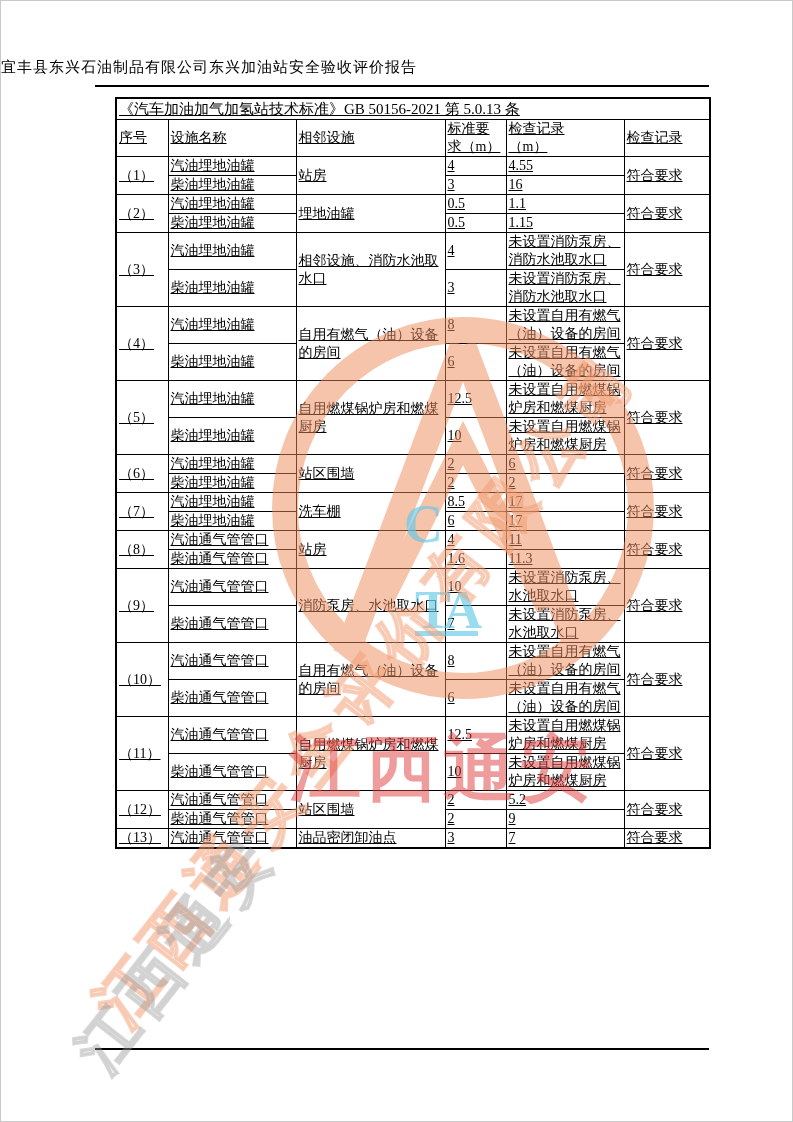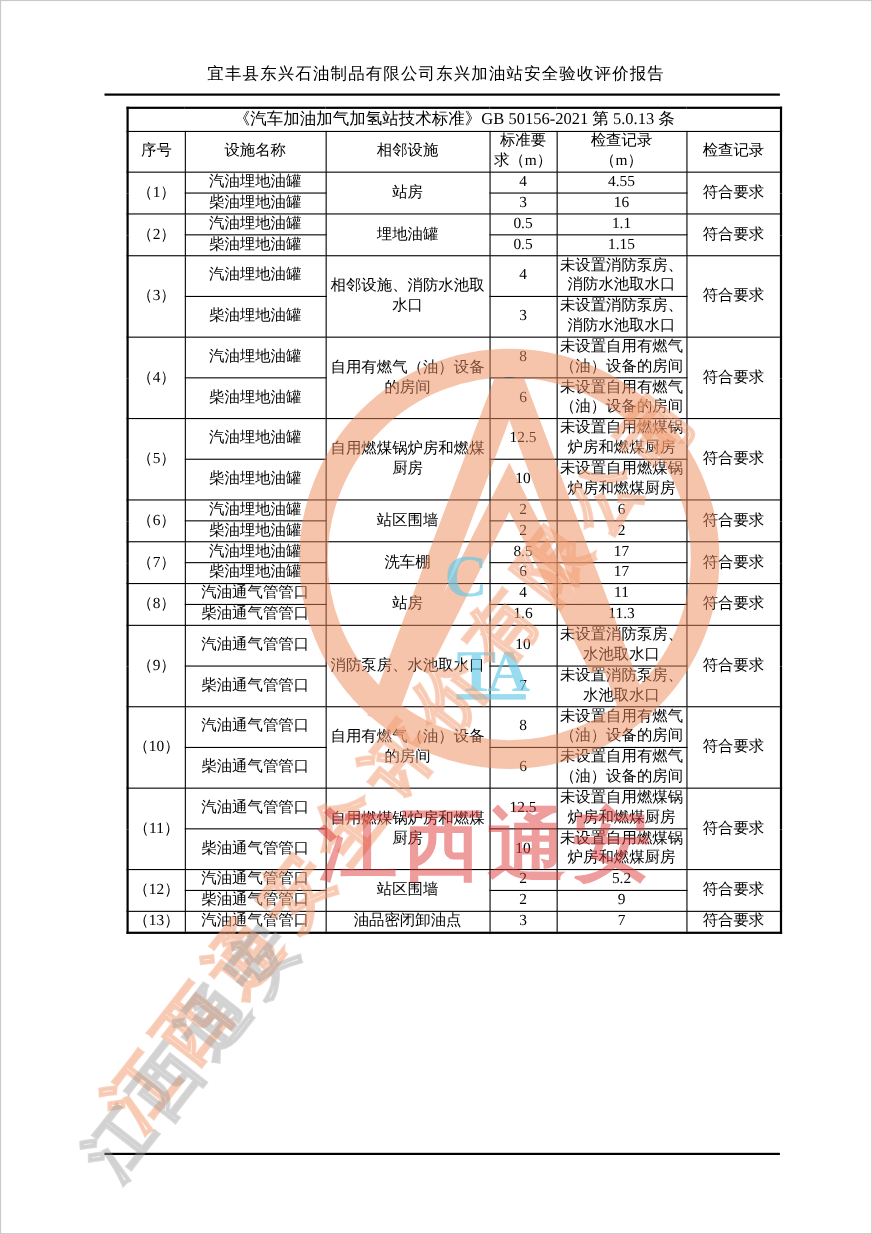--- a/index.html
+++ b/index.html
@@ -2,27 +2,27 @@
 <html><head>
 <meta charset="utf-8">
 <style>
   html,body{margin:0;padding:0;background:#e8e8e8;}
   .page{
     position:relative;width:793px;height:1122px;background:#ffffff;
     font-family:"Liberation Serif","DejaVu Serif",serif;color:#000;
     overflow:hidden;border:1px solid #c9c9c9;box-sizing:border-box;margin:0 auto;
   }
   
-  .header-title{position:absolute;top:57px;left:0;right:0;text-align:center;
+  .header-title{position:absolute;top:57px;left:0;right:0;
     font-size:15px;letter-spacing:1px;z-index:1;}
   .header-rule{position:absolute;top:84px;left:94px;width:614px;border-top:2px solid #000;z-index:1;}
   
   .doc-table{position:absolute;left:114px;top:96px;width:594px;z-index:1;
-    border-collapse:collapse;table-layout:fixed;text-align:center;
-    font-size:14px;line-height:18px;}
+    border-collapse:collapse;table-layout:fixed;text-align:left;
+    font-size:14px;line-height:18px;text-decoration:underline;}
   .doc-table th,.doc-table td{border:1px solid #000;padding:0 2px;font-weight:normal;
     vertical-align:middle;overflow:hidden;}
   .doc-table{border:2px solid #000;}
   .title-cell{font-size:15px;line-height:20px;padding:1px 2px;}
   .head-cell{line-height:18px;padding:1px 2px;}
   .prewrap{white-space:pre-line;}
   
   .footer-rule{position:absolute;top:1047px;left:94px;width:614px;border-top:2px solid #000;z-index:1;}
   .footer{position:absolute;top:1051px;left:94px;width:614px;z-index:1;
     display:grid;grid-template-columns:1fr auto 1fr;font-size:14px;align-items:start;}

